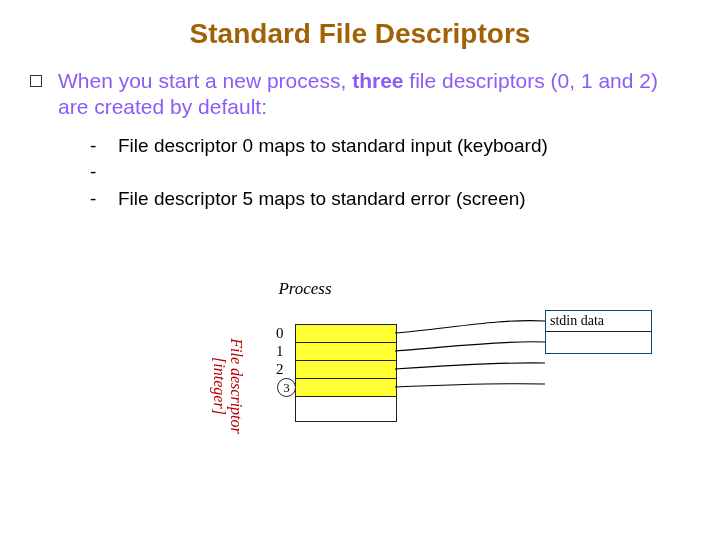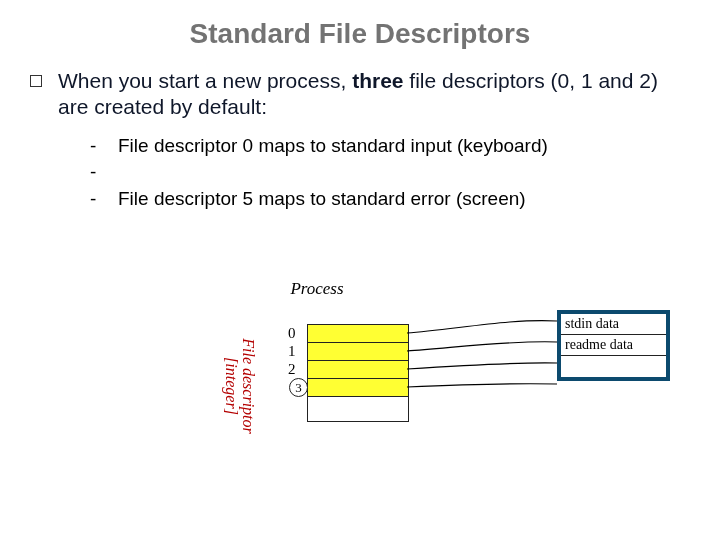--- a/index.html
+++ b/index.html
@@ -10,55 +10,55 @@
     height: 540px;
     background: #fff;
     position: relative;
     overflow: hidden;
   }
   .title {
     text-align: center;
     font-weight: bold;
     font-size: 28px;
     margin-top: 18px;
-    color: #737373;
+    color: #a16207;
   }
   .main-bullet {
     display: flex;
     align-items: flex-start;
     margin: 18px 30px 0 30px;
   }
   .sq {
     width: 10px;
     height: 10px;
     border: 1px solid #333;
     margin-right: 16px;
     margin-top: 7px;
     flex: 0 0 auto;
   }
   .main-text {
     font-size: 21px;
     line-height: 1.25;
-    color: #0f172a;
+    color: #8b5cf6;
   }
   .sub-list {
     margin: 12px 0 0 90px;
     font-size: 19px;
     line-height: 1.4;
   }
   .sub-item {
     display: flex;
   }
   .sub-item .dash {
     width: 28px;
     flex: 0 0 auto;
   }
   .diagram {
     position: absolute;
-    left: 12px;
+    left: 0;
     top: 280px;
     width: 708px;
     height: 240px;
   }
   .diagram-title {
     position: absolute;
     left: 200px;
     top: 0;
     width: 210px;
     text-align: center;
@@ -108,21 +108,21 @@
     font-size: 16px;
     color: #b30000;
     text-align: center;
     line-height: 1.05;
   }
   .data-table {
     position: absolute;
     left: 545px;
     top: 30px;
     width: 105px;
-    border: 4px solid #0c4a6e;
+    border: 1px solid #0c4a6e;
   }
   .data-row {
     height: 21px;
     border-bottom: 1px solid #222;
     font-family: "Times New Roman", Times, serif;
     font-size: 14px;
     padding: 0 4px;
     display: flex;
     align-items: center;
     box-sizing: border-box;
@@ -208,17 +208,16 @@
 
   <svg class="wires">
     <path d="M 395 53 C 440 50, 500 38, 545 41" stroke="#000" fill="none" stroke-width="1.2"></path>
     <path d="M 395 71 C 440 68, 500 60, 545 62" stroke="#000" fill="none" stroke-width="1.2"></path>
     <path d="M 395 89 C 440 86, 500 82, 545 83" stroke="#000" fill="none" stroke-width="1.2"></path>
     <path d="M 395 107 C 440 105, 500 103, 545 104" stroke="#000" fill="none" stroke-width="1.2"></path>
   </svg>
 
   <div class="data-table">
     <div class="data-row">stdin data</div>
-    <div class="data-row">readme data</div>
     <div class="data-row"></div>
   </div>
 
 </div>
 
 </body></html>

